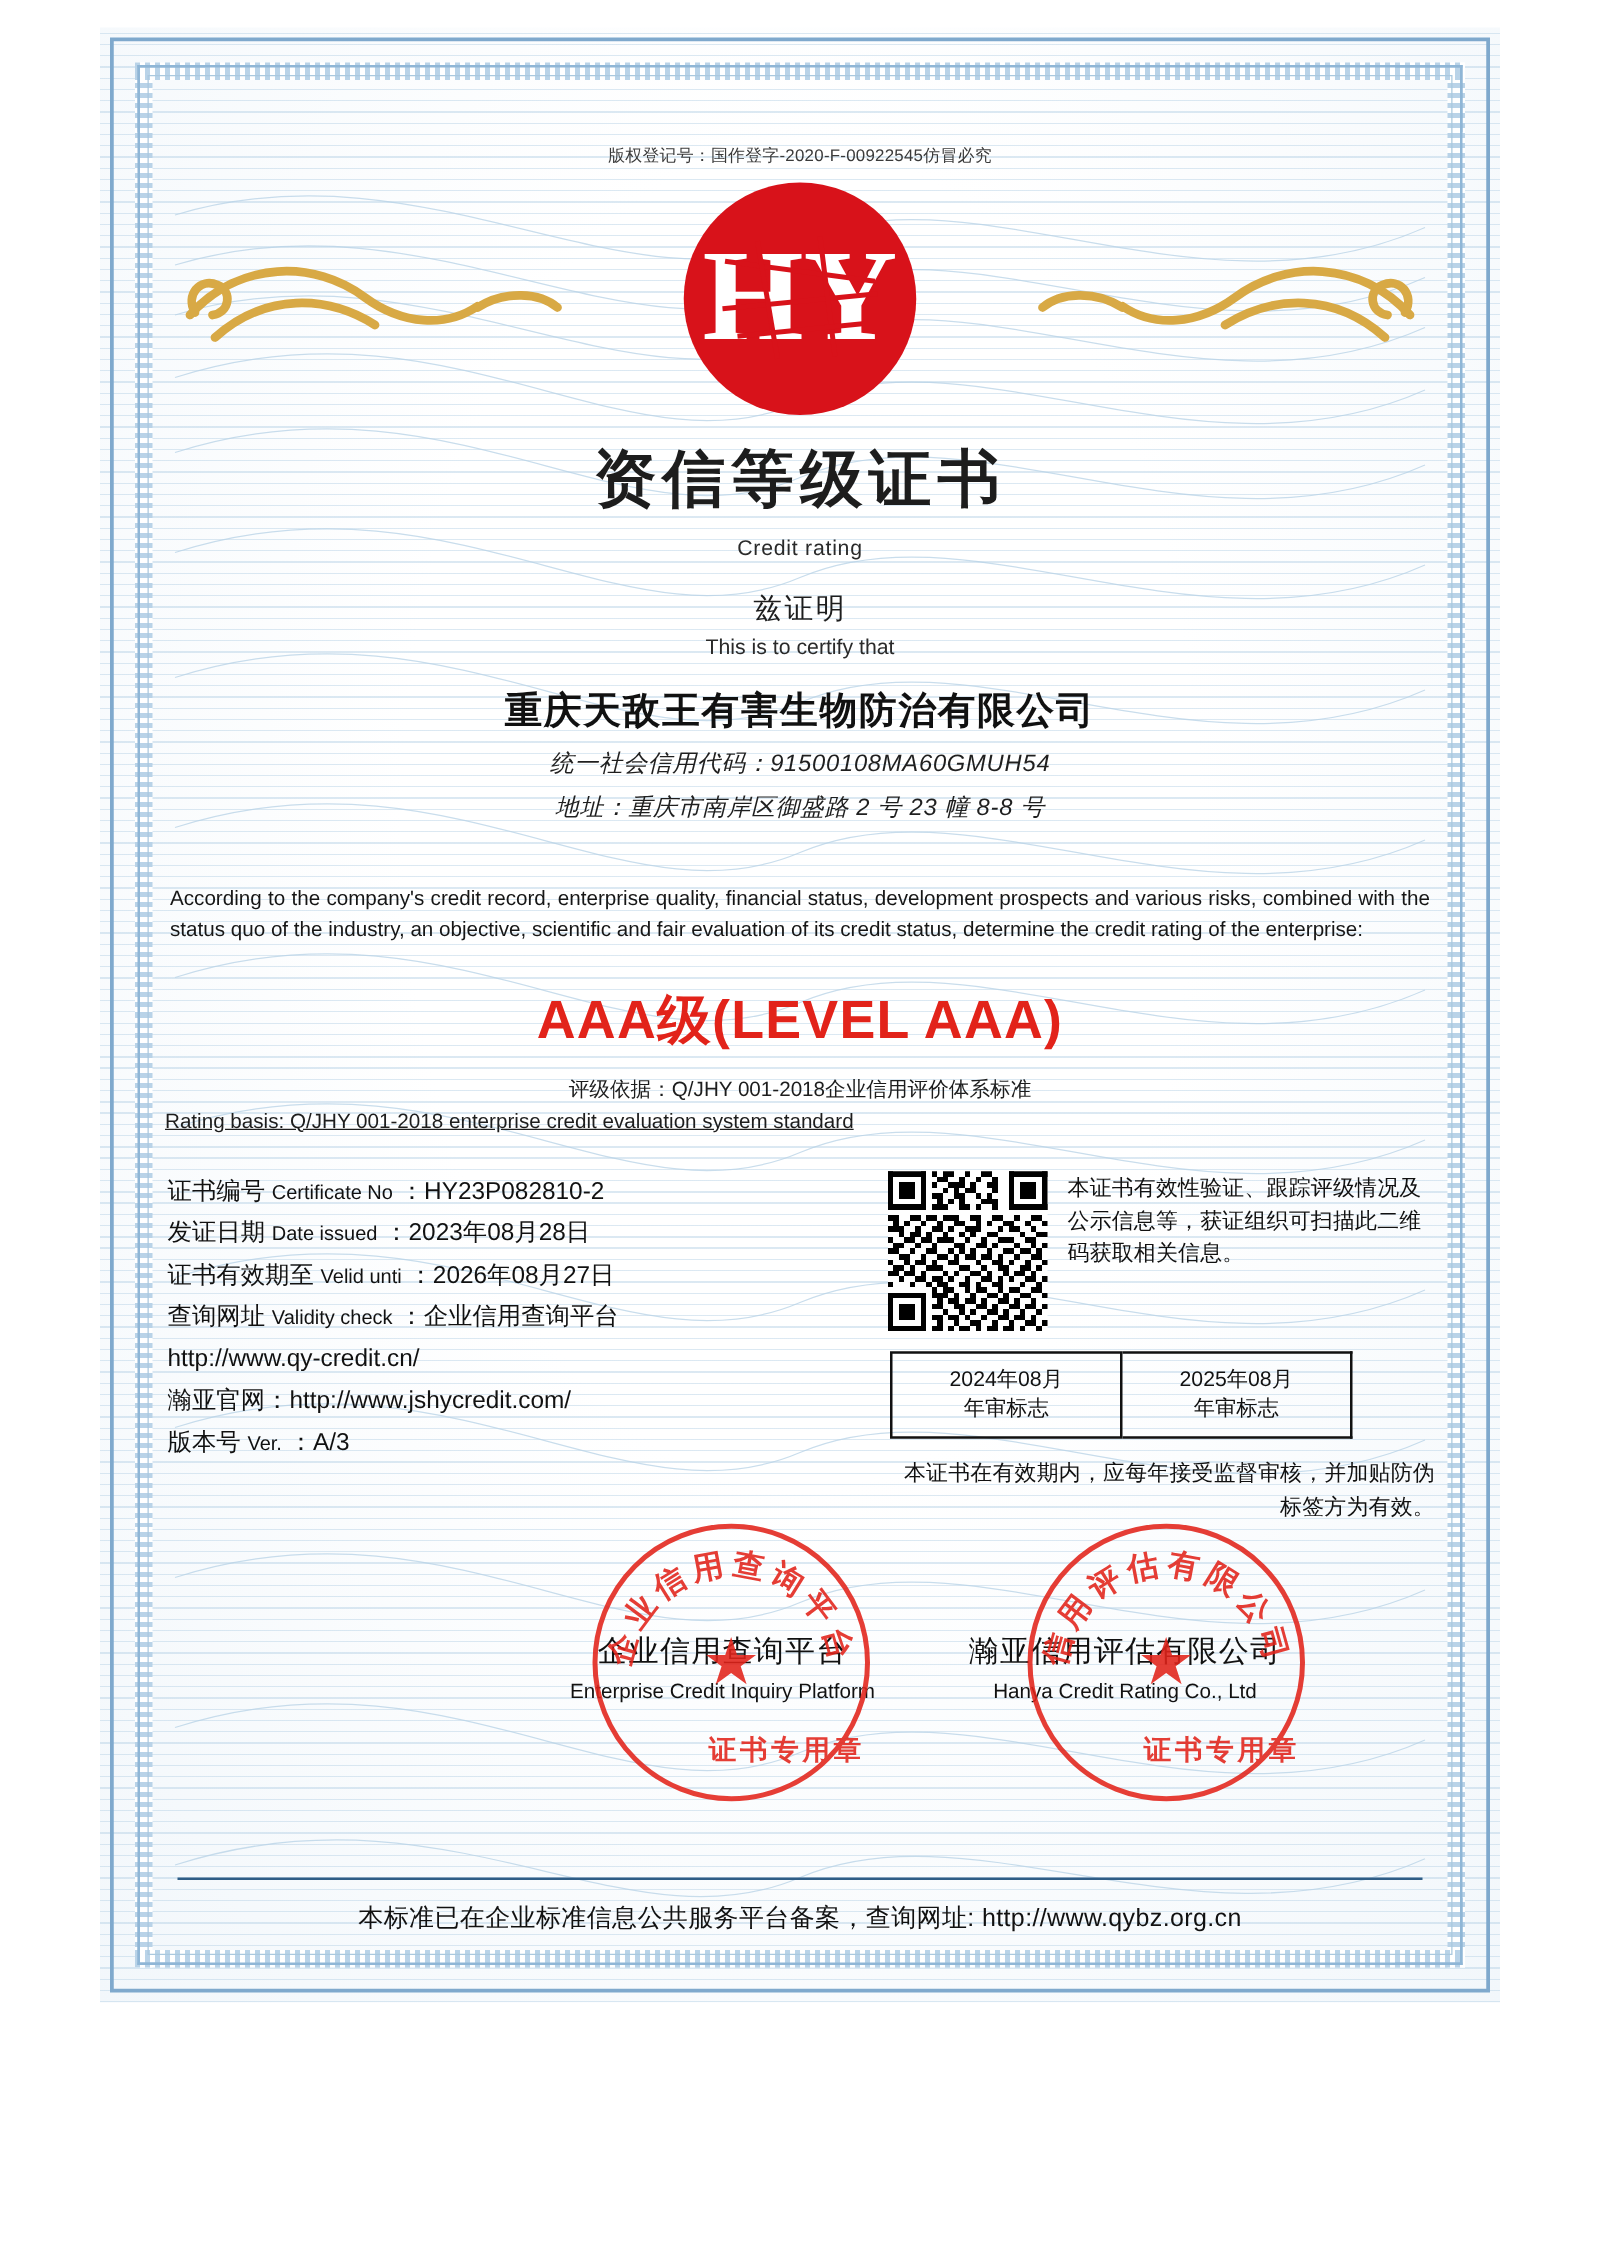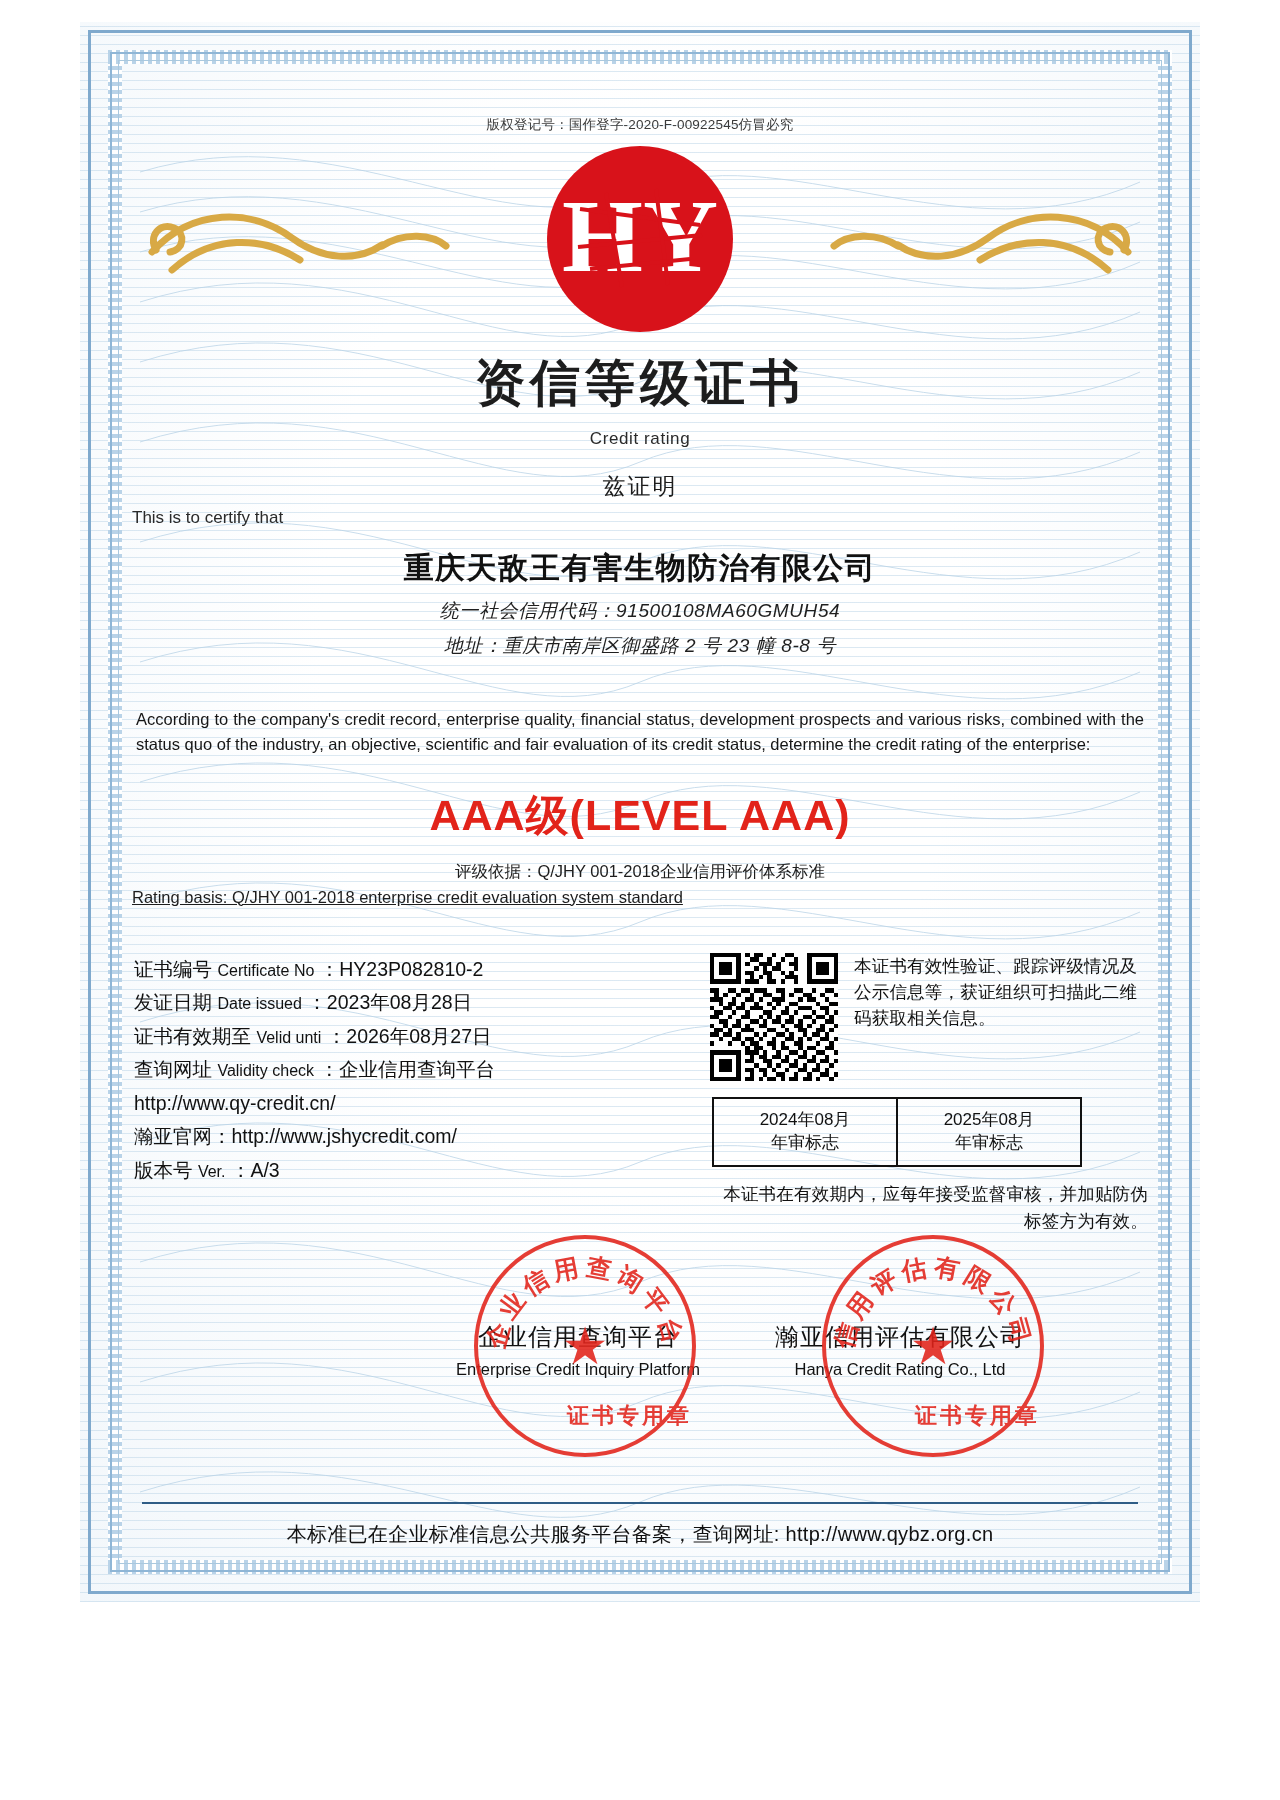--- a/index.html
+++ b/index.html
@@ -142,21 +142,21 @@
     letter-spacing: 0.6px;
   }
   .certify-cn {
     text-align: center;
     font-size: 23px;
     color: #1d1d1d;
     margin-top: 22px;
     letter-spacing: 2px;
   }
   .certify-en {
-    text-align: left;
+    text-align: center;
     font-size: 17px;
     color: #2a2a2a;
     margin-top: 6px;
   }
   .company-name {
     text-align: center;
     font-size: 30px;
     font-weight: 700;
     color: #111111;
     margin-top: 20px;
@@ -210,21 +210,21 @@
     text-align: left;
     font-size: 16.5px;
     color: #1d1d1d;
     margin-top: 5px;
     text-decoration: underline;
   }
 
   
   .details-row {
     display: flex;
-    margin-top: 46px;
+    margin-top: 30px;
   }
   .details-left {
     width: 560px;
     padding-left: 2px;
   }
   .d-line {
     font-size: 19.5px;
     color: #111;
     line-height: 1.72;
     white-space: nowrap;

